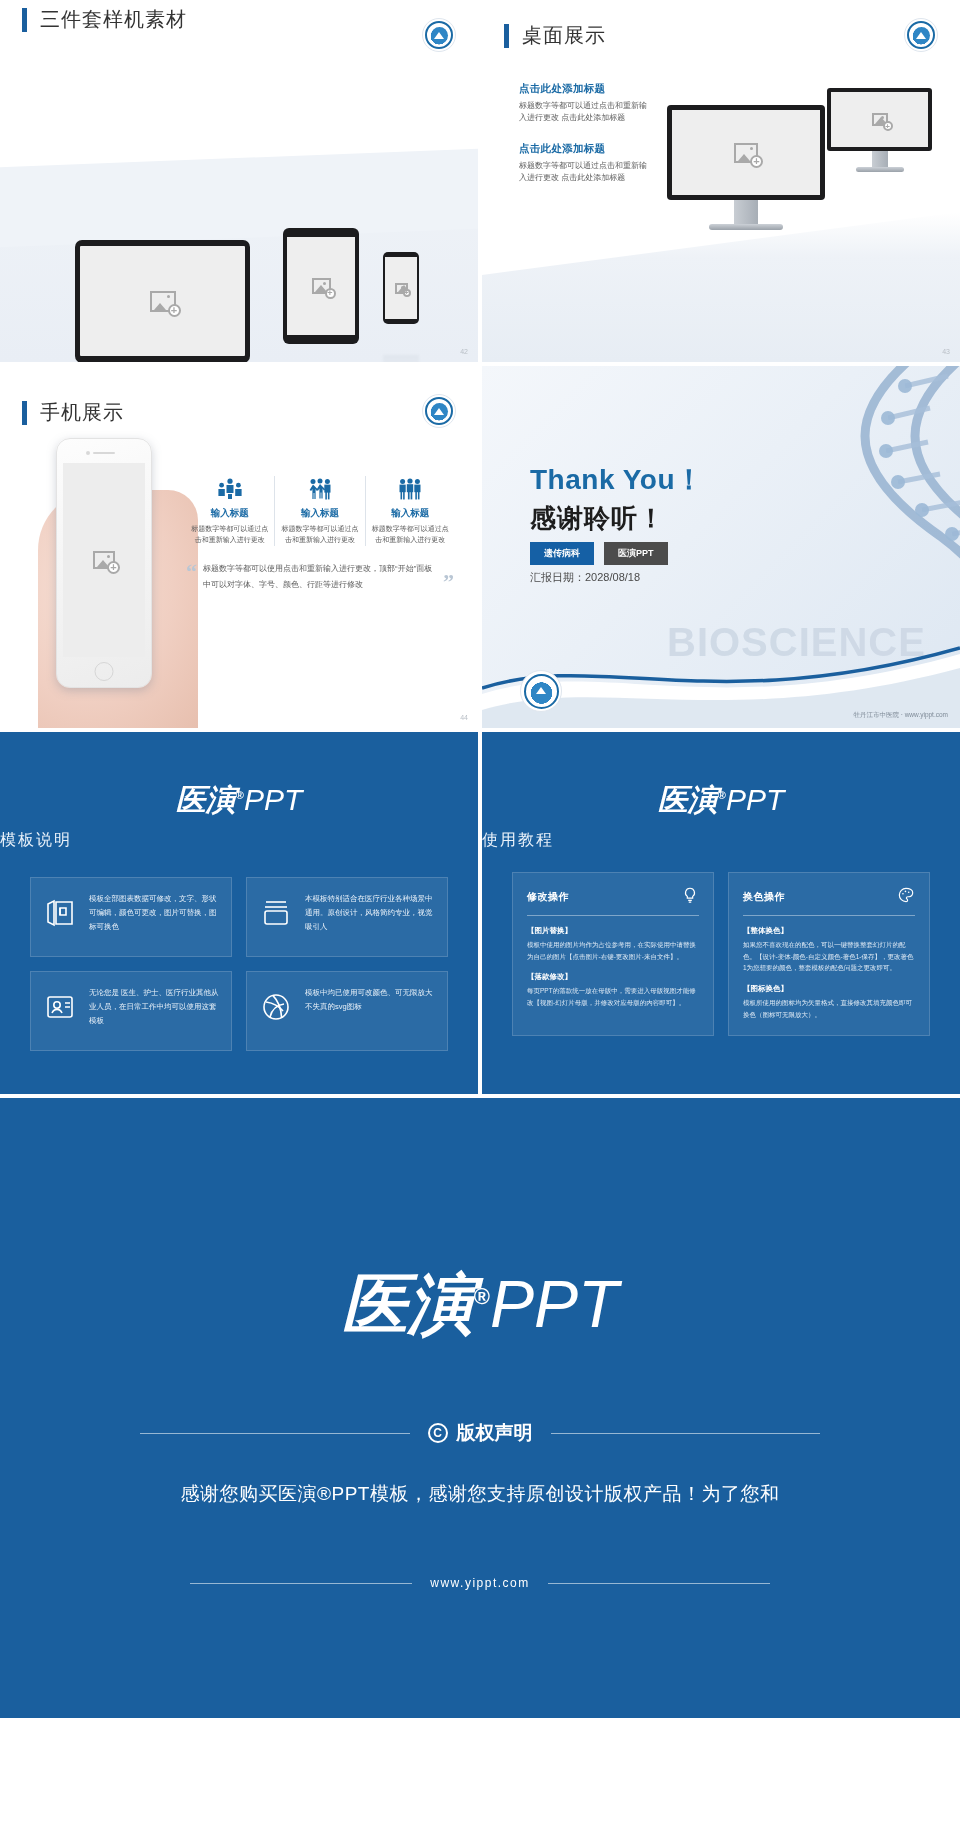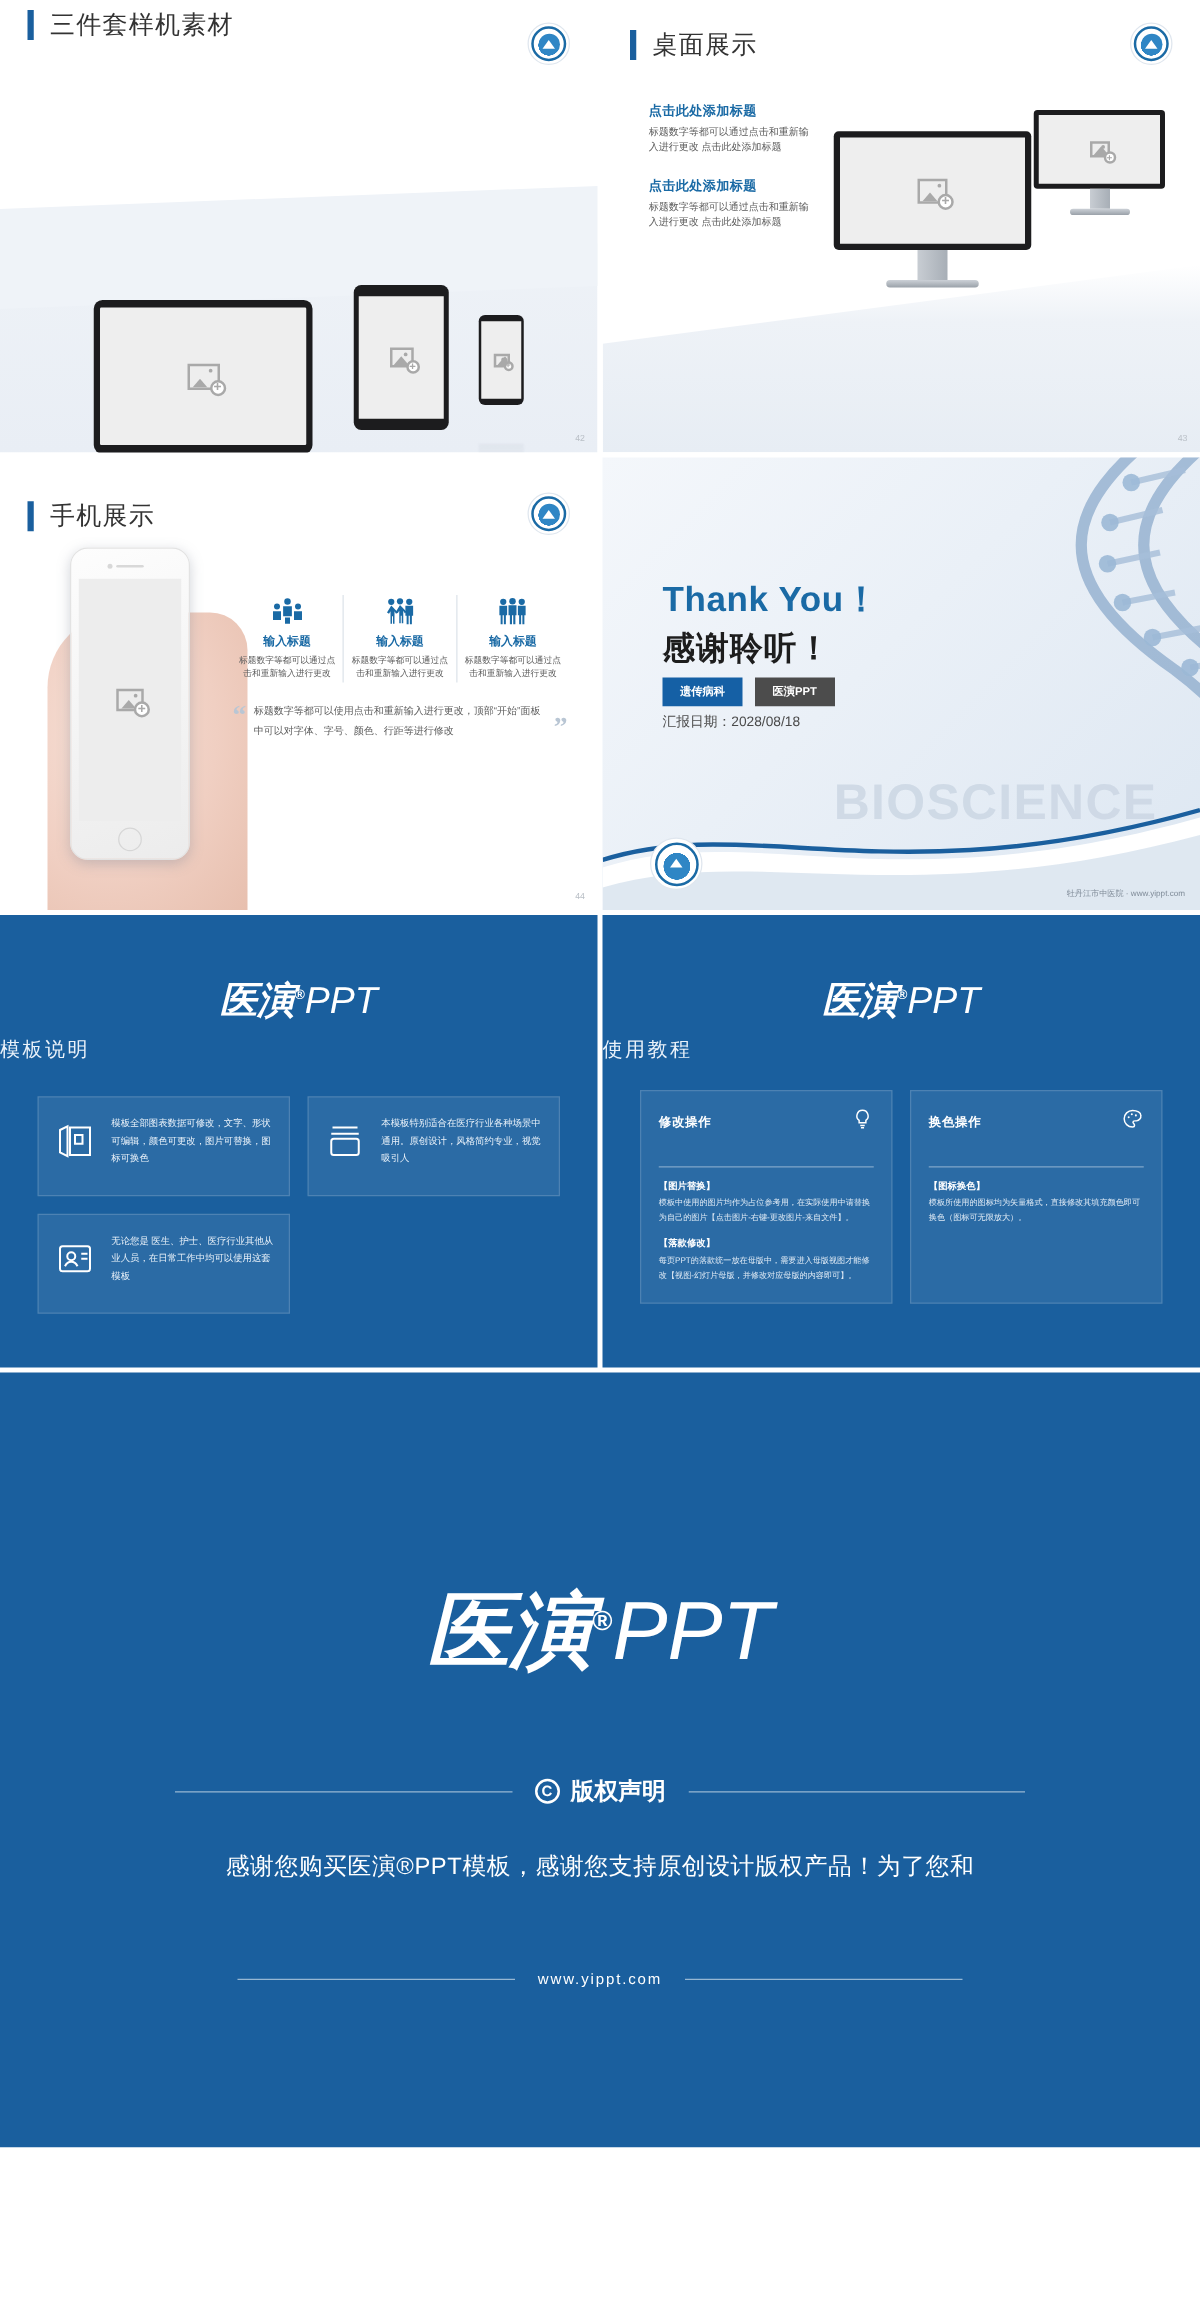--- a/index.html
+++ b/index.html
@@ -264,21 +264,21 @@
   }
   .card .cico{ flex:0 0 34px; display:flex; align-items:center; justify-content:center; padding-top:6px;}
   .card p{ color:#eaf2fa; font-size:7.5px; line-height:1.85; }
 
   
   .tut-cols{
     position:absolute; left:30px; right:30px; top:140px;
     display:grid; grid-template-columns:1fr 1fr; gap:14px;
   }
   .tcol{ background: rgba(255,255,255,.08); border:1px solid rgba(255,255,255,.16); padding:13px 14px 15px;}
-  .tcol .head{ display:flex; align-items:center; justify-content:space-between; border-bottom:1px solid rgba(255,255,255,.4); padding-bottom:24px;}
+  .tcol .head{ display:flex; align-items:center; justify-content:space-between; border-bottom:1px solid rgba(255,255,255,.4); padding-bottom:7px;}
   .tcol .head h5{ color:#fff; font-size:10px; font-weight:700; letter-spacing:.5px;}
   .tcol .blkt{ margin-top:10px;}
   .tcol .blkt h6{ color:#ffffff; font-size:7.5px; font-weight:700; margin-bottom:3px;}
   .tcol .blkt p{ color:#dfeaf5; font-size:6.5px; line-height:1.8;}
 
   
   .final{
     position:relative; width:960px; height:620px; background:#1a5f9e; overflow:hidden;
   }
   .final .big-brand{
@@ -606,20 +606,31 @@
           <span class="cico">
             <svg width="30" height="30" viewBox="0 0 30 30" fill="none" stroke="#ffffff" stroke-width="1.6">
               <rect x="3" y="5" width="24" height="20" rx="2"></rect>
                 <circle cx="12" cy="13" r="3.2"></circle>
               <path d="M7 21c1.2-2.6 3-3.6 5-3.6s3.8 1 5 3.6"></path>
                 <path d="M20 11h5M20 15h5"></path>
             </svg>
           </span>
           <p>无论您是 医生、护士、医疗行业其他从业人员，在日常工作中均可以使用这套模板</p>
         </div>
+        <div class="card">
+          <span class="cico">
+            <svg width="30" height="30" viewBox="0 0 30 30" fill="none" stroke="#ffffff" stroke-width="1.6">
+              <circle cx="15" cy="15" r="12"></circle>
+              <path d="M5 10c7 1 13 4 17 9"></path>
+                <path d="M9 25c2-8 7-12 14-13"></path>
+                <path d="M12 3.6c5 5 8 12 8.6 22"></path>
+            </svg>
+          </span>
+          <p>模板中均已使用可改颜色、可无限放大不失真的svg图标</p>
+        </div>
       </div>
     </div>
 
     <div class="slide blue">
       <div class="brand">
         <span>医演</span><sup>®</sup><span class="ppt">PPT</span>
       </div>
       <div class="sub">使用教程</div>
 
       <div class="tut-cols">
@@ -649,20 +660,24 @@
             <span>
               <svg width="18" height="18" viewBox="0 0 20 20" fill="none" stroke="#ffffff" stroke-width="1.3">
                 <path d="M10 2.6a7.4 7.4 0 1 0 0 14.8c1.2 0 1.8-.8 1.8-1.6 0-1.4-1.4-1.6-1.4-2.6 0-.8.7-1.3 1.7-1.3h1.4A4.3 4.3 0 0 0 17.4 7c0-2.5-3-4.4-7.4-4.4z"></path>
                 <circle cx="6.6" cy="8.6" r=".9" fill="#fff" stroke="none"></circle>
                 <circle cx="9.4" cy="6" r=".9" fill="#fff" stroke="none"></circle>
                 <circle cx="13" cy="7" r=".9" fill="#fff" stroke="none"></circle>
               </svg>
             </span>
           </div>
           <div class="blkt">
+            <h6>【整体换色】</h6>
+            <p>如果您不喜欢现在的配色，可以一键替换整套幻灯片的配色。【设计-变体-颜色-自定义颜色-著色1-保存】，更改著色1为您想要的颜色，整套模板的配色问题之更改即可。</p>
+          </div>
+          <div class="blkt">
             <h6>【图标换色】</h6>
             <p>模板所使用的图标均为矢量格式，直接修改其填充颜色即可换色（图标可无限放大）。</p>
           </div>
         </div>
       </div>
     </div>
   </div>
 
   <div class="gap"></div>
 

